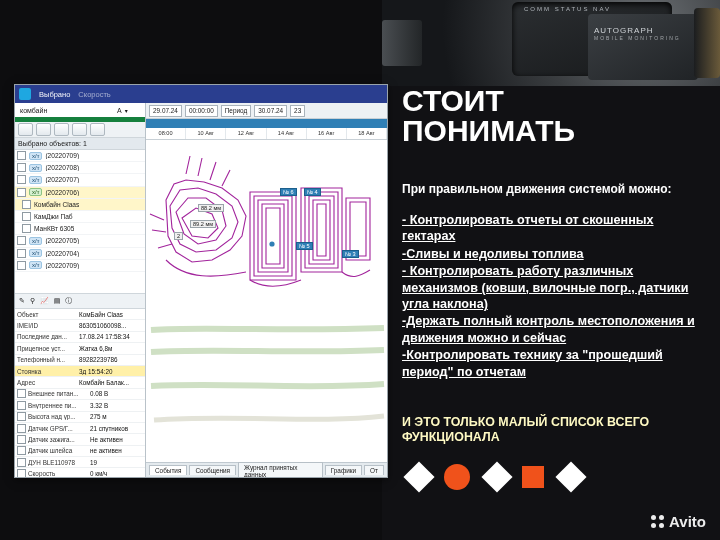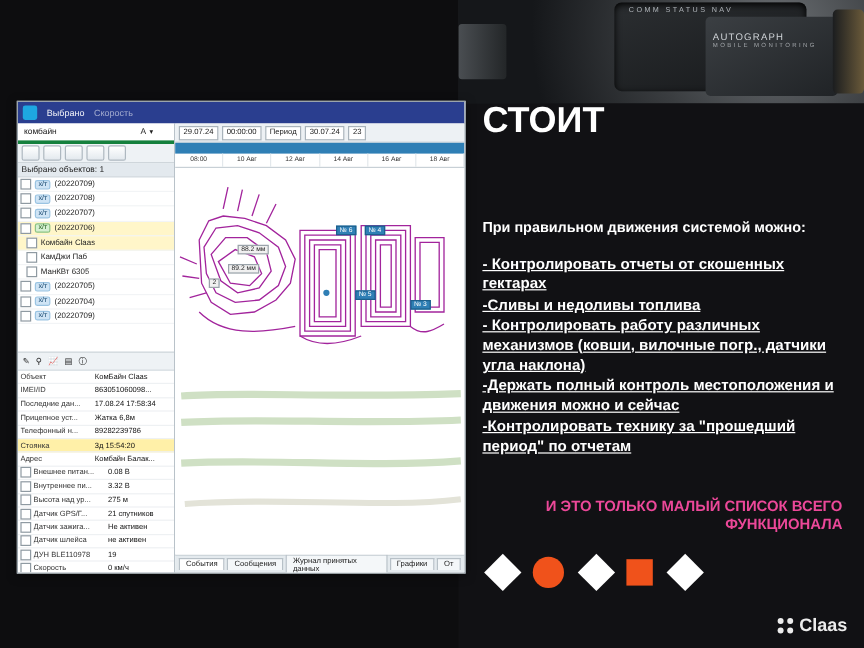--- a/index.html
+++ b/index.html
@@ -15,21 +15,21 @@
   .dev-label{position:absolute;left:212px;top:26px;width:96px;height:26px;color:#cfd3d7;font-size:8px;letter-spacing:1px;text-align:left;}
   .dev-top{position:absolute;left:142px;top:6px;color:#aeb3b8;font-size:6px;letter-spacing:2px;}
   .dev-conn{position:absolute;left:0;top:20px;width:40px;height:46px;background:linear-gradient(90deg,#4a4e52,#232628);border-radius:3px;}
   .dev-cable{position:absolute;right:0;top:8px;width:26px;height:70px;background:linear-gradient(90deg,#1b1d1f,#6a5a3a);border-radius:4px;}
 
   .promo-head{position:absolute;left:20px;top:86px;width:310px;}
   .promo-head .l{color:#fff;font-weight:bold;font-size:30px;line-height:30px;letter-spacing:0px;}
   .promo-sub{position:absolute;left:20px;top:182px;width:306px;color:#fff;font-size:12px;font-weight:bold;}
   .promo-body{position:absolute;left:20px;top:212px;width:306px;color:#fff;font-size:12.6px;font-weight:bold;line-height:16.4px;}
   .promo-body p{margin:0 0 1px 0;text-decoration:underline;}
-  .promo-foot{position:absolute;left:20px;top:415px;width:300px;color:#ec4899;font-size:12.4px;font-weight:bold;line-height:15px;text-align:right;}
+  .promo-foot{position:absolute;left:20px;top:415px;width:300px;color:#fef9c3;font-size:12.4px;font-weight:bold;line-height:15px;}
 
   .diamonds{position:absolute;left:26px;top:462px;width:300px;height:34px;}
   .dmd{position:absolute;width:22px;height:22px;background:#fff;transform:rotate(45deg);top:4px;}
   .dmd.circle{transform:none;border-radius:50%;background:#f0521b;width:26px;height:26px;top:2px;}
   .dmd.square{transform:none;background:#f0521b;width:22px;height:22px;top:4px;}
 
   .avito{position:absolute;right:14px;bottom:10px;color:#ffffff;font-size:15px;font-weight:bold;opacity:.92;display:flex;align-items:center;gap:4px;}
   .avito .dots{display:inline-block;width:14px;height:14px;position:relative;}
   .avito .dots i{position:absolute;width:5px;height:5px;border-radius:50%;background:#fff;}
   .avito .dots i:nth-child(1){left:0;top:0;}
@@ -39,21 +39,21 @@
 
   
   .app{position:absolute;left:14px;top:84px;width:372px;height:392px;background:#e9eef2;border:1px solid #9aa4ab;box-shadow:0 2px 8px rgba(0,0,0,.5);overflow:hidden;font-size:7px;color:#1b1b1b;}
   .app-topbar{height:18px;background:#2a3e8f;display:flex;align-items:center;padding:0 4px;gap:8px;color:#fff;}
   .app-logo{width:12px;height:12px;border-radius:2px;background:#1ea7e1;}
   .app-tab{font-size:7.5px;color:#fff;opacity:.95;}
   .app-tab.dim{opacity:.55;}
 
   .app-body{display:flex;height:374px;}
   .left-panel{width:130px;background:#f2f5f7;border-right:1px solid #b9c2c9;display:flex;flex-direction:column;}
-  .search-row{display:flex;align-items:center;height:14px;border-bottom:3px solid #15803d;background:#fff;padding:0 3px;gap:3px;}
+  .search-row{display:flex;align-items:center;height:14px;border-bottom:5px solid #15803d;background:#fff;padding:0 3px;gap:3px;}
   .search-row input{border:0;outline:0;font-size:7px;width:92px;background:transparent;color:#222;font-family:"Liberation Sans",sans-serif;}
   .tool-row{display:flex;align-items:center;height:15px;gap:3px;padding:0 3px;background:#eef2f5;border-bottom:1px solid #cfd6db;}
   .tbtn{width:13px;height:11px;border:1px solid #aeb8c0;background:linear-gradient(#fff,#e3e9ee);border-radius:2px;}
   .sec-title{font-size:7px;padding:2px 3px;background:#e3e9ee;border-bottom:1px solid #cfd6db;}
   .tree{flex:1;overflow:hidden;background:#fff;}
   .trow{display:flex;align-items:center;gap:3px;height:11.2px;padding:0 2px;border-bottom:1px solid #f2f4f6;}
   .trow.sel{background:#fff6c9;}
   .cb{width:7px;height:7px;border:1px solid #8f9aa2;background:#fff;}
   .badge{font-size:6px;background:#cfe4f5;border:1px solid #9bc4e2;border-radius:2px;padding:0 2px;color:#17486e;}
   .badge.g{background:#d6f0d2;border-color:#8cc384;color:#1f5e19;}
@@ -92,20 +92,21 @@
     <div class="dev-body2"></div>
     <div class="dev-label">
       <div>AUTOGRAPH</div>
       <div style="font-size:5px;letter-spacing:2px;opacity:.7;">MOBILE MONITORING</div>
     </div>
     <div class="dev-cable"></div>
   </div>
 
   <div class="promo-head">
     <div class="l">СТОИТ</div>
+    <div class="l">ПОНИМАТЬ</div>
   </div>
 
   <div class="promo-sub">При правильном движения системой можно:</div>
 
   <div class="promo-body">
     <p>- Контролировать отчеты от скошенных гектарах</p>
     <p>-Сливы и недоливы топлива</p>
     <p>- Контролировать работу различных механизмов (ковши, вилочные погр., датчики угла наклона)</p>
     <p>-Держать полный контроль местоположения и движения можно и сейчас</p>
     <p>-Контролировать технику за "прошедший период" по отчетам</p>
@@ -121,21 +122,21 @@
     <div class="dmd" style="left:152px;"></div>
   </div>
 
   <div class="avito">
     <span class="dots">
         <i></i>
         <i></i>
         <i></i>
         <i></i>
       </span>
-    <span>Claas</span>
+    <span>Avito</span>
   </div>
 </div>
 
 <div class="app">
 
   <div class="app-topbar">
     <div class="app-logo"></div>
     <div class="app-tab">Выбрано</div>
     <div class="app-tab dim">Скорость</div>
   </div>

